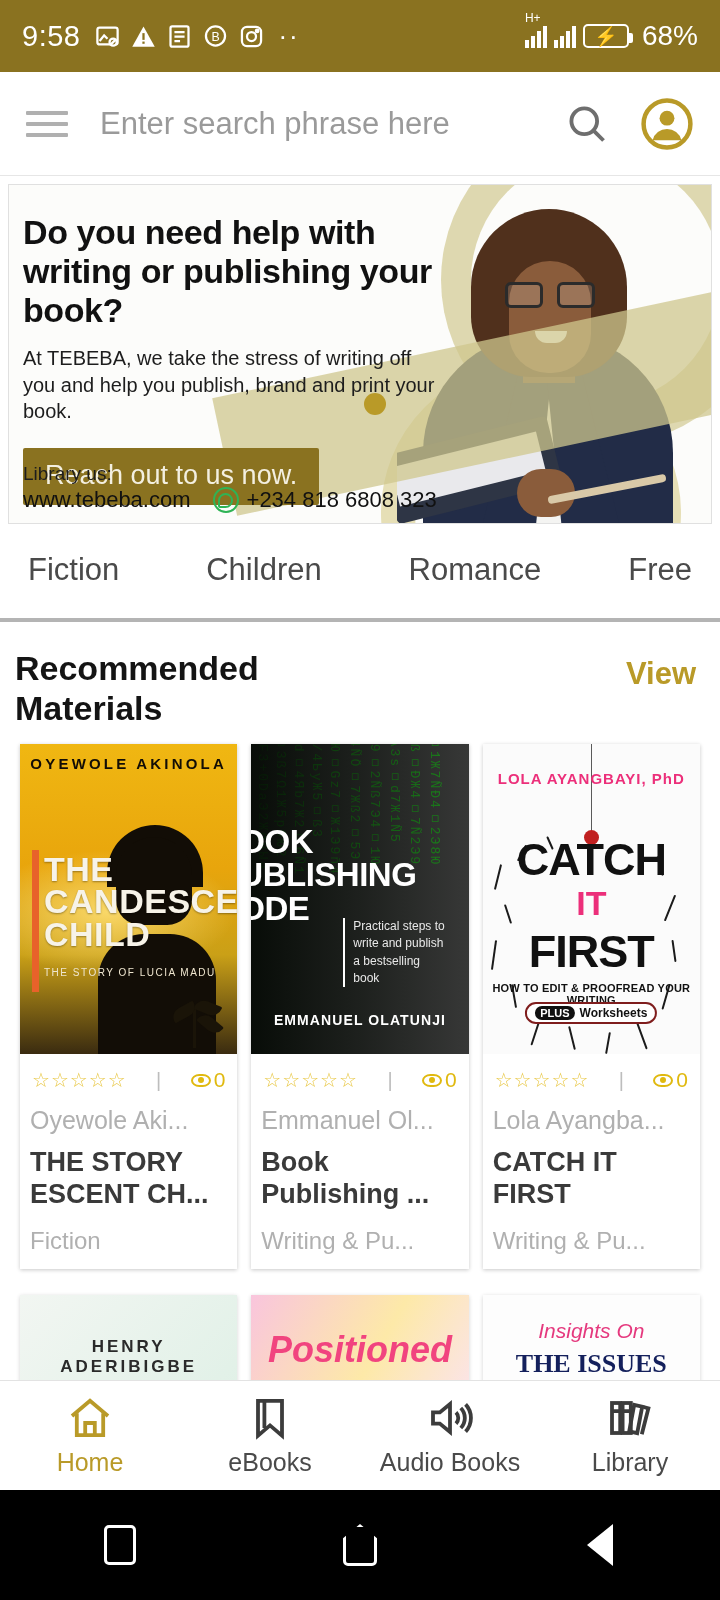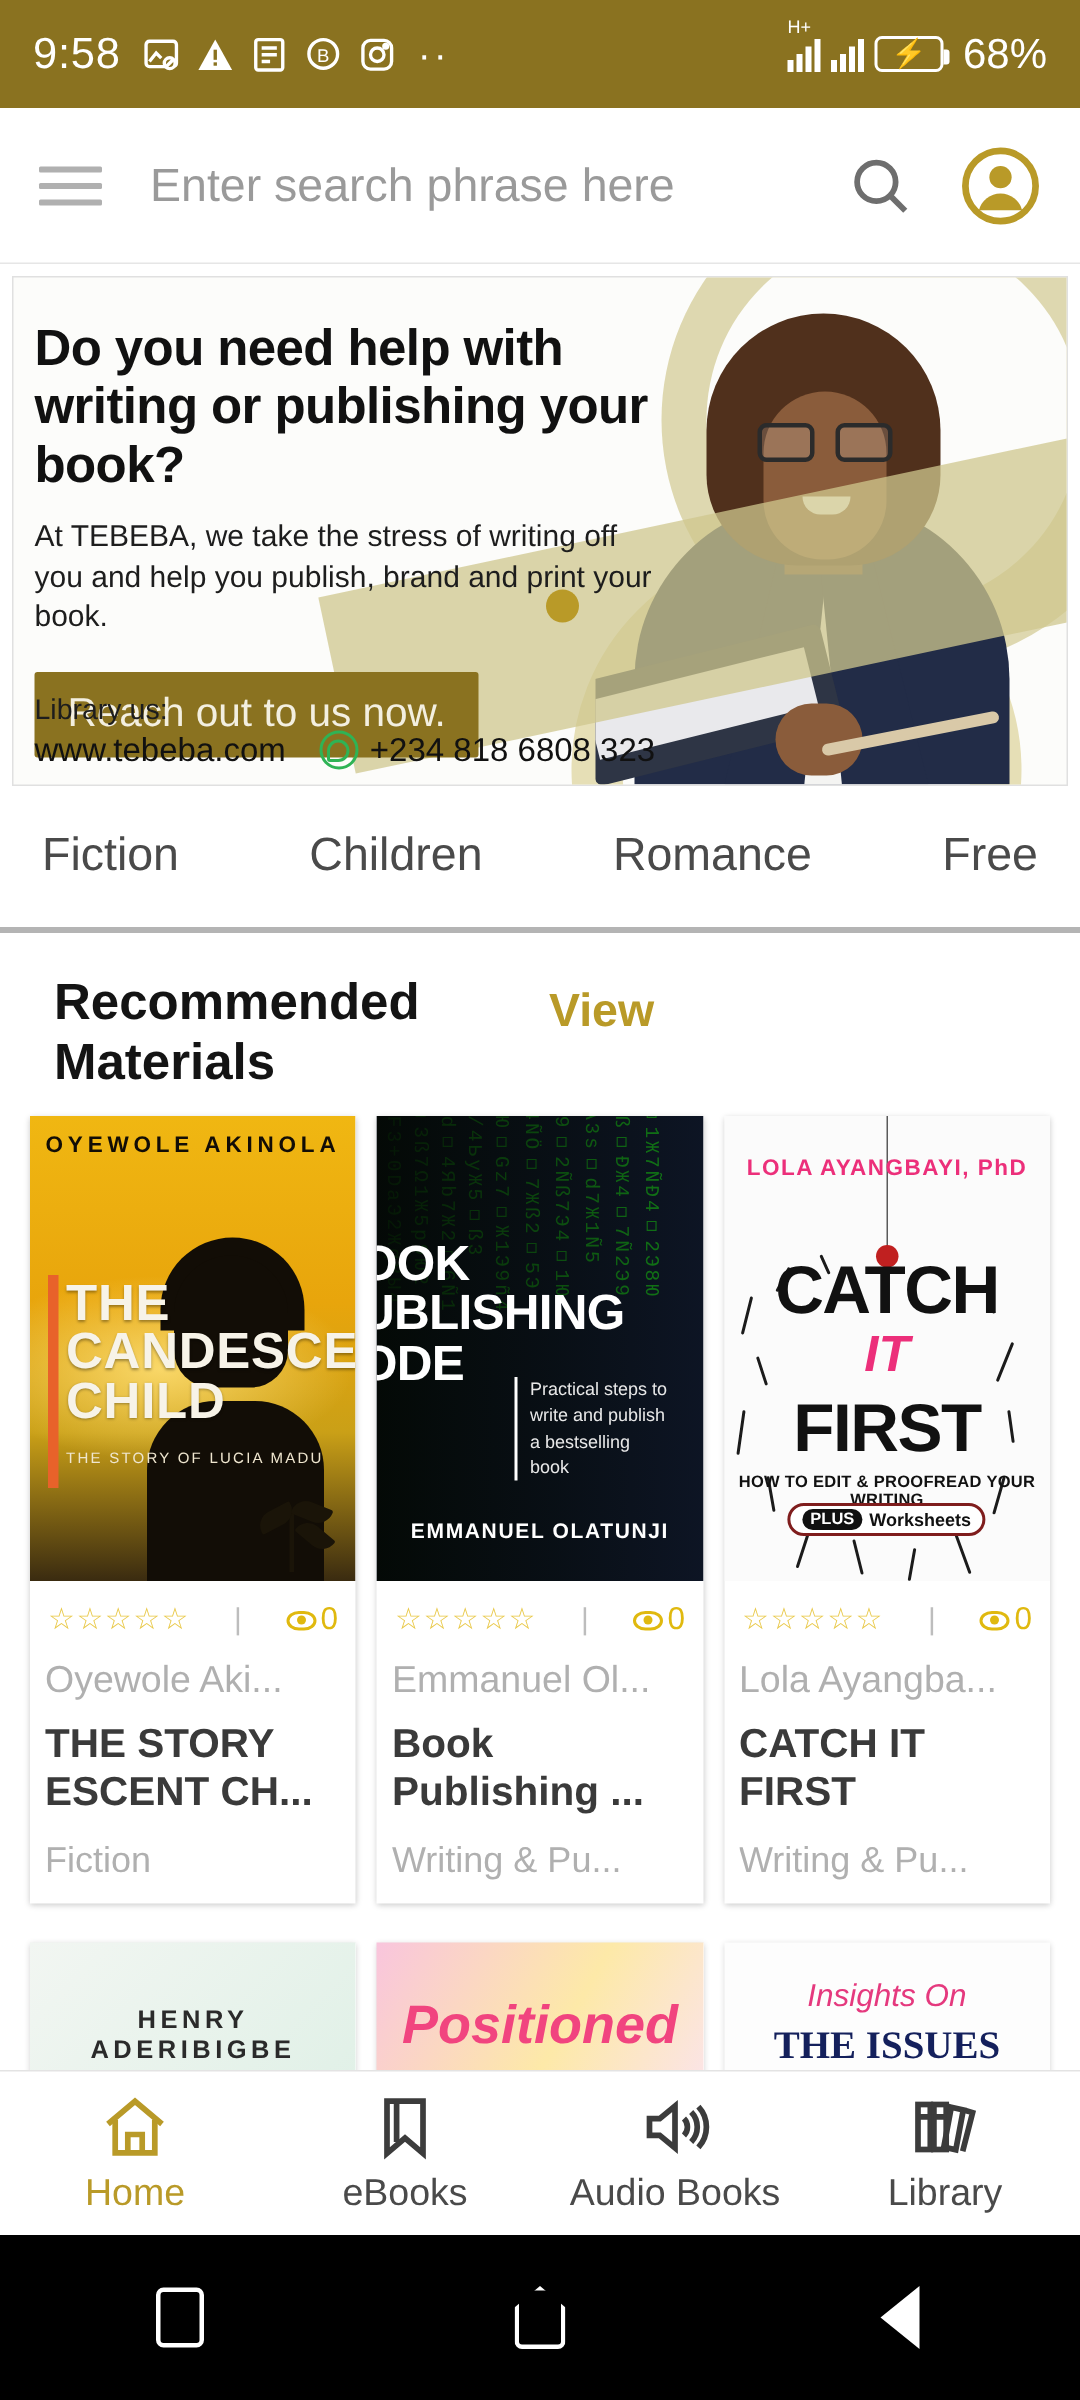--- a/index.html
+++ b/index.html
@@ -109,22 +109,22 @@
   .wa::after{ content:""; width:11px; height:11px; border:2.5px solid #2fb355;
               border-radius:50% 50% 50% 2px; }
   .b-c-phone { font-size: 22px; color:#111; }
 
   
   .cats { display:flex; align-items:center; justify-content:space-between;
           padding: 28px 28px 30px 28px; border-bottom: 4px solid #b4b4b4; }
   .cat { font-size: 31px; color:#4a4a4a; cursor:pointer; }
 
   
-  .sec-head { display:flex; align-items:flex-start; 
-              padding: 26px 24px 16px 36px; }
+  .sec-head { display:flex; align-items:flex-start; justify-content:space-between;
+              padding: 26px 24px 16px 15px; }
   .sec-title { font-size: 34px; font-weight: 700; color:#141414; line-height:1.18; max-width:330px; }
   .sec-view { font-size: 31px; color:#b99a28; font-weight:700; cursor:pointer; margin-top:8px; }
 
   
   .grid { display:grid; grid-template-columns: repeat(3, 1fr); gap: 14px; padding: 0 20px; }
   .card { background:#fff; box-shadow: 0 1px 4px rgba(0,0,0,.22); overflow:hidden; cursor:pointer; }
   .cover { height: 310px; width:100%; position:relative; overflow:hidden; }
   .card-body { padding: 10px 10px 14px 10px; }
   .meta-row { display:flex; align-items:center; justify-content:space-between; padding: 4px 2px 2px 2px; }
   .stars { color:#e9c94a; font-size:20px; letter-spacing:1px; line-height:1; }
@@ -154,21 +154,21 @@
   .cv1 .cv-auth{ position:absolute; top:11px; left:0; right:0; text-align:center; color:#120d06;
                  font-size:15px; font-weight:700; letter-spacing:3.2px; }
   .cv1 .cv-t   { position:absolute; left:24px; top:35%; color:#f7f3e8; font-weight:700;
                  line-height:.96; font-size:34px; letter-spacing:.5px; text-shadow:0 1px 2px rgba(0,0,0,.35);}
   .cv1 .cv-st  { position:absolute; left:24px; top:72%; color:#efe6cf; font-size:10px; letter-spacing:1.5px; }
   .cv1 .c-plant{ position:absolute; right:14px; bottom:6px; width:54px; height:54px; }
   .cv1 .c-plant i{ position:absolute; bottom:0; left:24px; width:3px; height:40px; background:#1a1408; }
   .cv1 .c-plant b{ position:absolute; width:26px; height:12px; background:#1a1408; border-radius:14px 2px;}
 
   
-  .cv2 { background:#0f172a;padding-left:45px; }
+  .cv2 { background:#404040;padding-left:45px; }
   .cv2 .mx { position:absolute; inset:0; overflow:hidden; }
   .cv2 .mx span { position:absolute; top:-10px; color:#19c218; font-size:13px; line-height:1.05;
                   writing-mode: vertical-rl; letter-spacing:2px; opacity:.75;
                   font-family:"Liberation Mono", monospace; white-space:nowrap; }
   .cv2 .fade { position:absolute; inset:0; background:linear-gradient(90deg, rgba(3,8,3,.92) 0%, rgba(3,8,3,.55) 52%, rgba(3,8,3,.15) 100%); }
   .cv2 .cv-t { position:absolute; left:-12px; top:26%; color:#fff; font-weight:700; font-size:33px;
                line-height:1.02; letter-spacing:-.5px; }
   .cv2 .cv-d { position:absolute; left:92px; top:56%; color:#e8e8e8; font-size:12px; line-height:1.45;
                border-left:2px solid #fff; padding-left:8px; width:106px; }
   .cv2 .cv-auth{ position:absolute; left:0; right:0; bottom:26px; text-align:center; color:#fff;
@@ -179,21 +179,21 @@
   .cv3 .scr { position:absolute; inset:0; }
   .cv3 .scr i { position:absolute; background:#1b1b1b; border-radius:2px; }
   .cv3 .cv-auth{ position:absolute; top:26px; left:0; right:0; text-align:center; color:#ec2f7a;
                  font-size:15px; font-weight:700; letter-spacing:1px; }
   .cv3 .lure { position:absolute; left:50%; top:0; width:1px; height:92px; background:#5a5a5a; }
   .cv3 .bait { position:absolute; left:calc(50% - 7px); top:86px; width:15px; height:15px;
                border-radius:50%; background:#c02020; }
   .cv3 .w1 { position:absolute; left:0; right:0; top:90px; text-align:center; color:#111;
              font-size:45px; font-weight:700; letter-spacing:-1px; }
   .cv3 .w2 { position:absolute; left:0; right:0; top:140px; text-align:center; color:#ec2f7a;
-             font-size:34px; font-weight:700; font-style:italic; }
+             font-size:34px; font-weight:700; }
   .cv3 .w3 { position:absolute; left:0; right:0; top:182px; text-align:center; color:#111;
              font-size:45px; font-weight:700; letter-spacing:-1px; }
   .cv3 .sub { position:absolute; left:0; right:0; top:238px; text-align:center; color:#111;
               font-size:11px; font-weight:700; letter-spacing:.2px; }
   .cv3 .plus { position:absolute; left:50%; transform:translateX(-50%); top:258px;
                border:2px solid #7f1d1d; border-radius:12px; padding:2px 8px; display:flex; gap:5px;
                align-items:center; background:#fff; }
   .cv3 .plus b { background:#111; color:#fff; font-size:11px; padding:1px 5px; border-radius:8px; }
   .cv3 .plus span { font-size:12px; font-weight:700; color:#111; }
 

